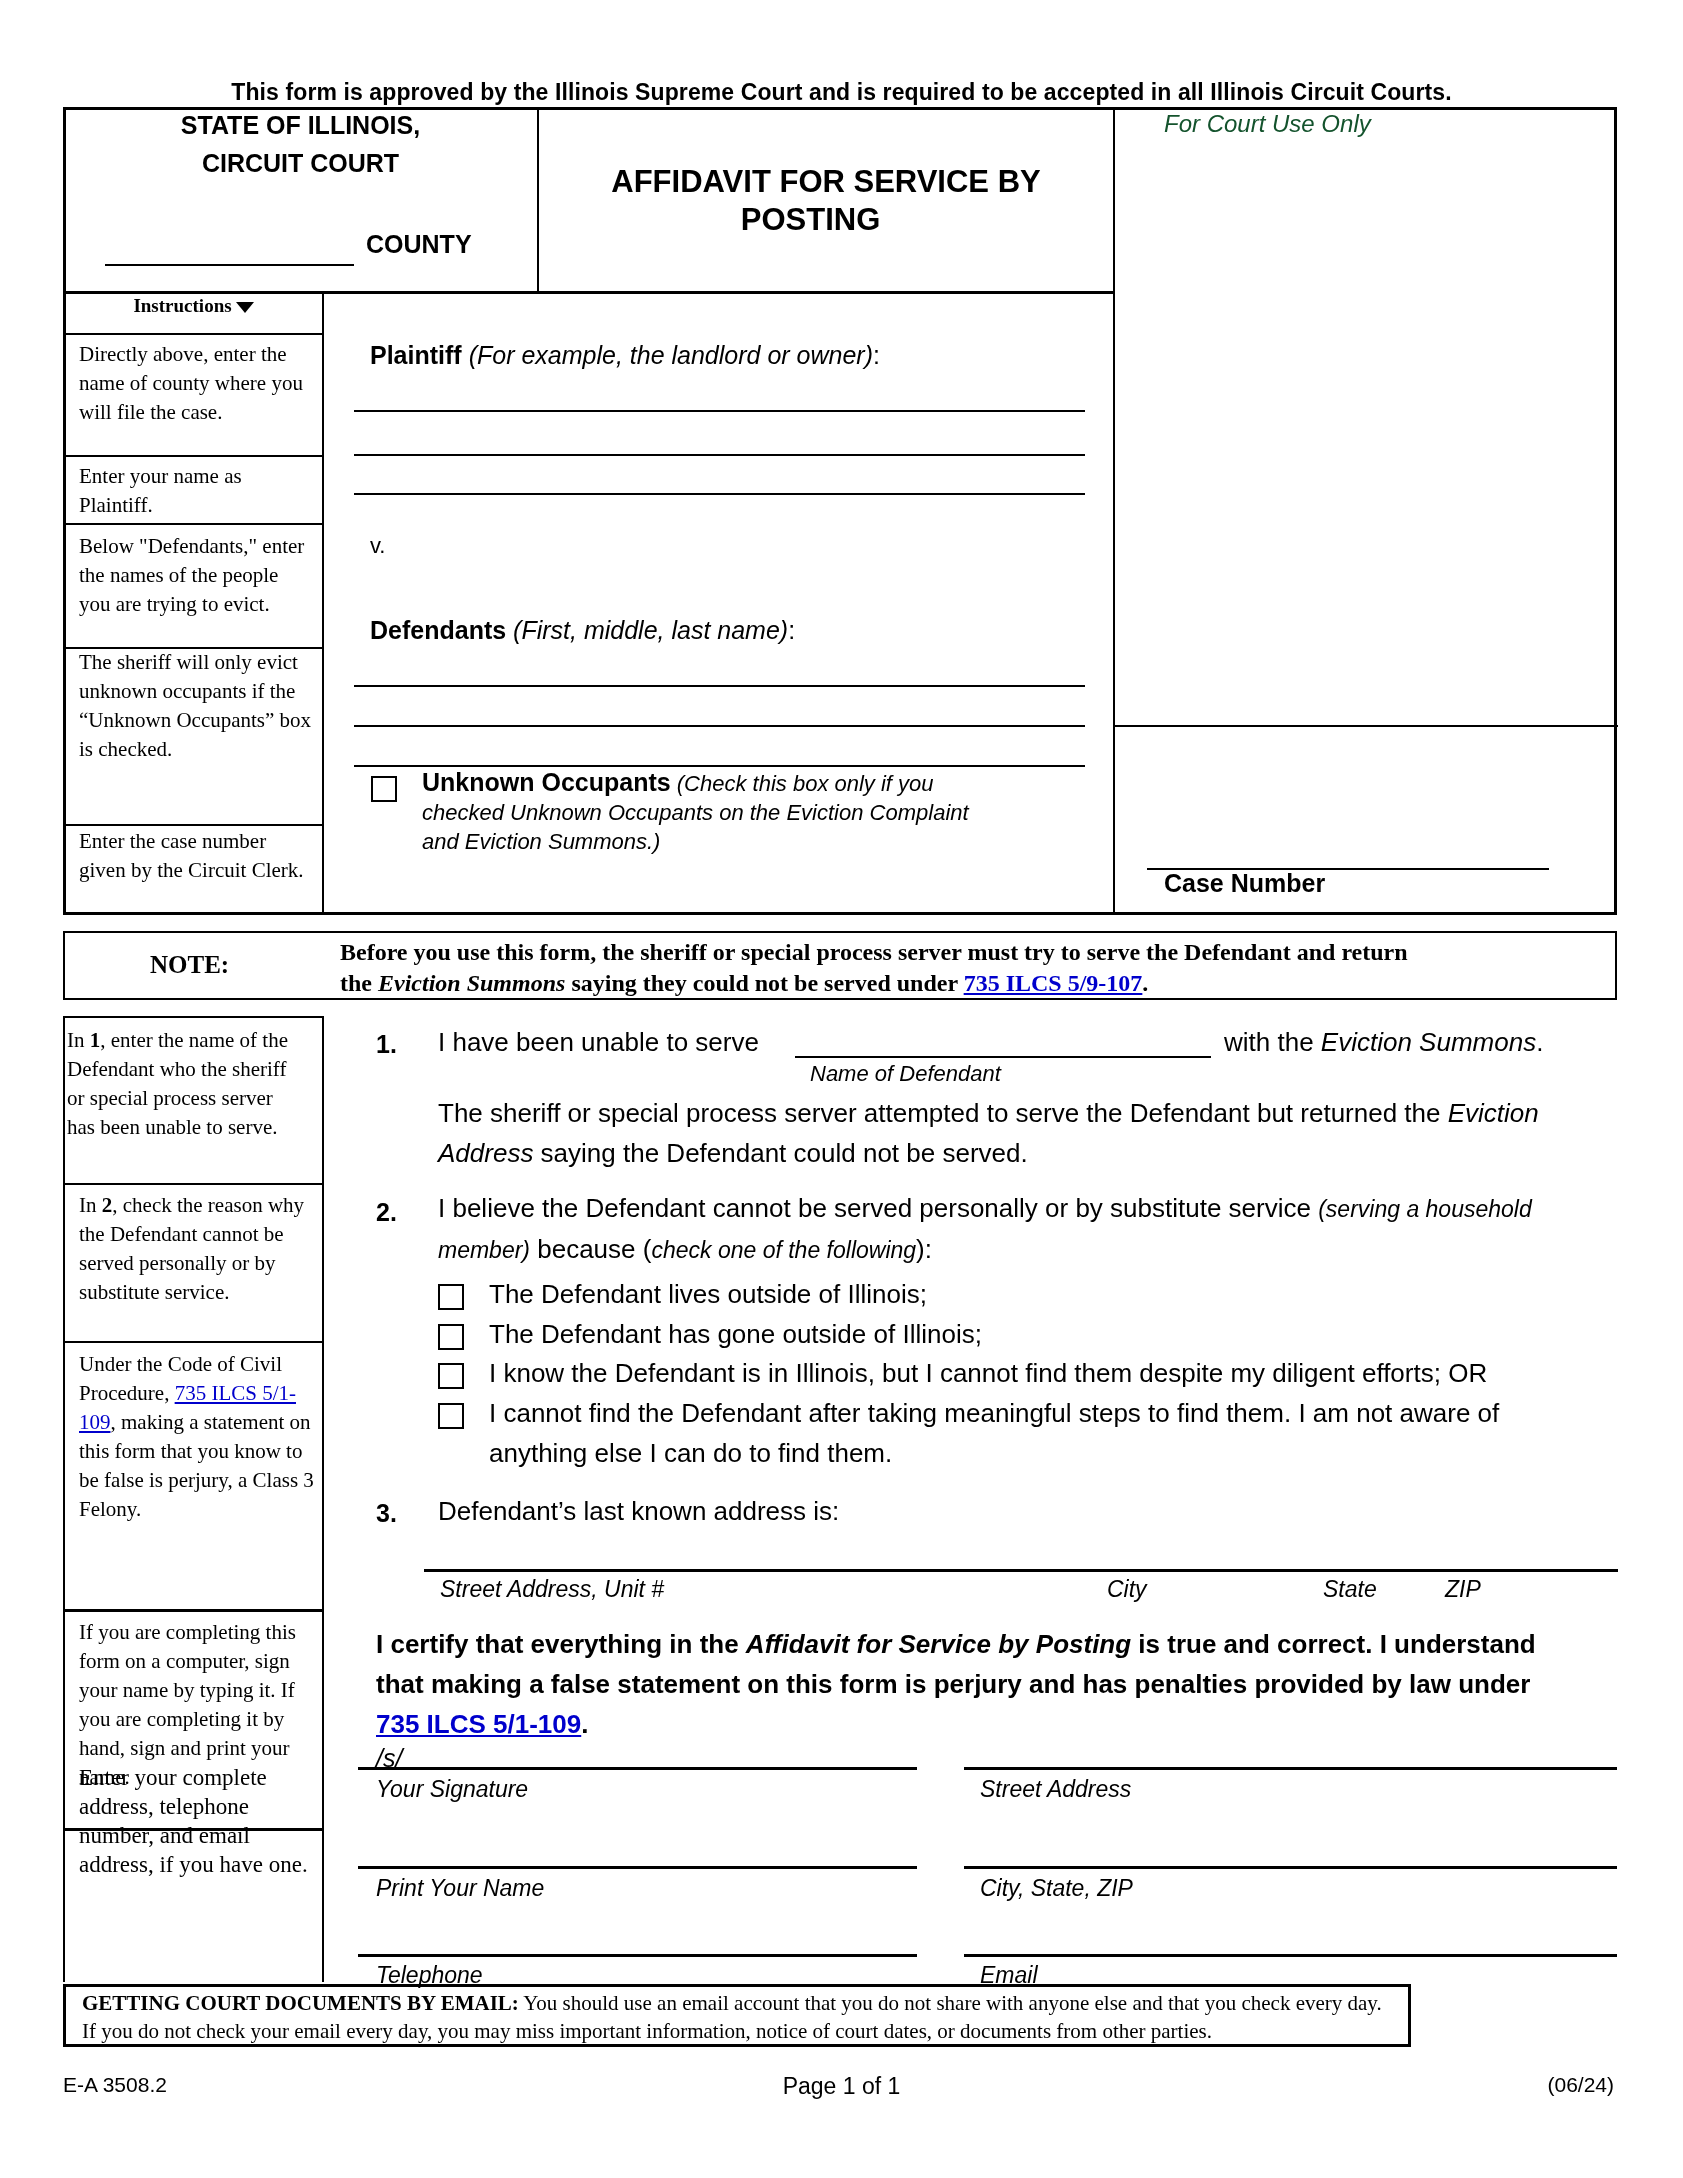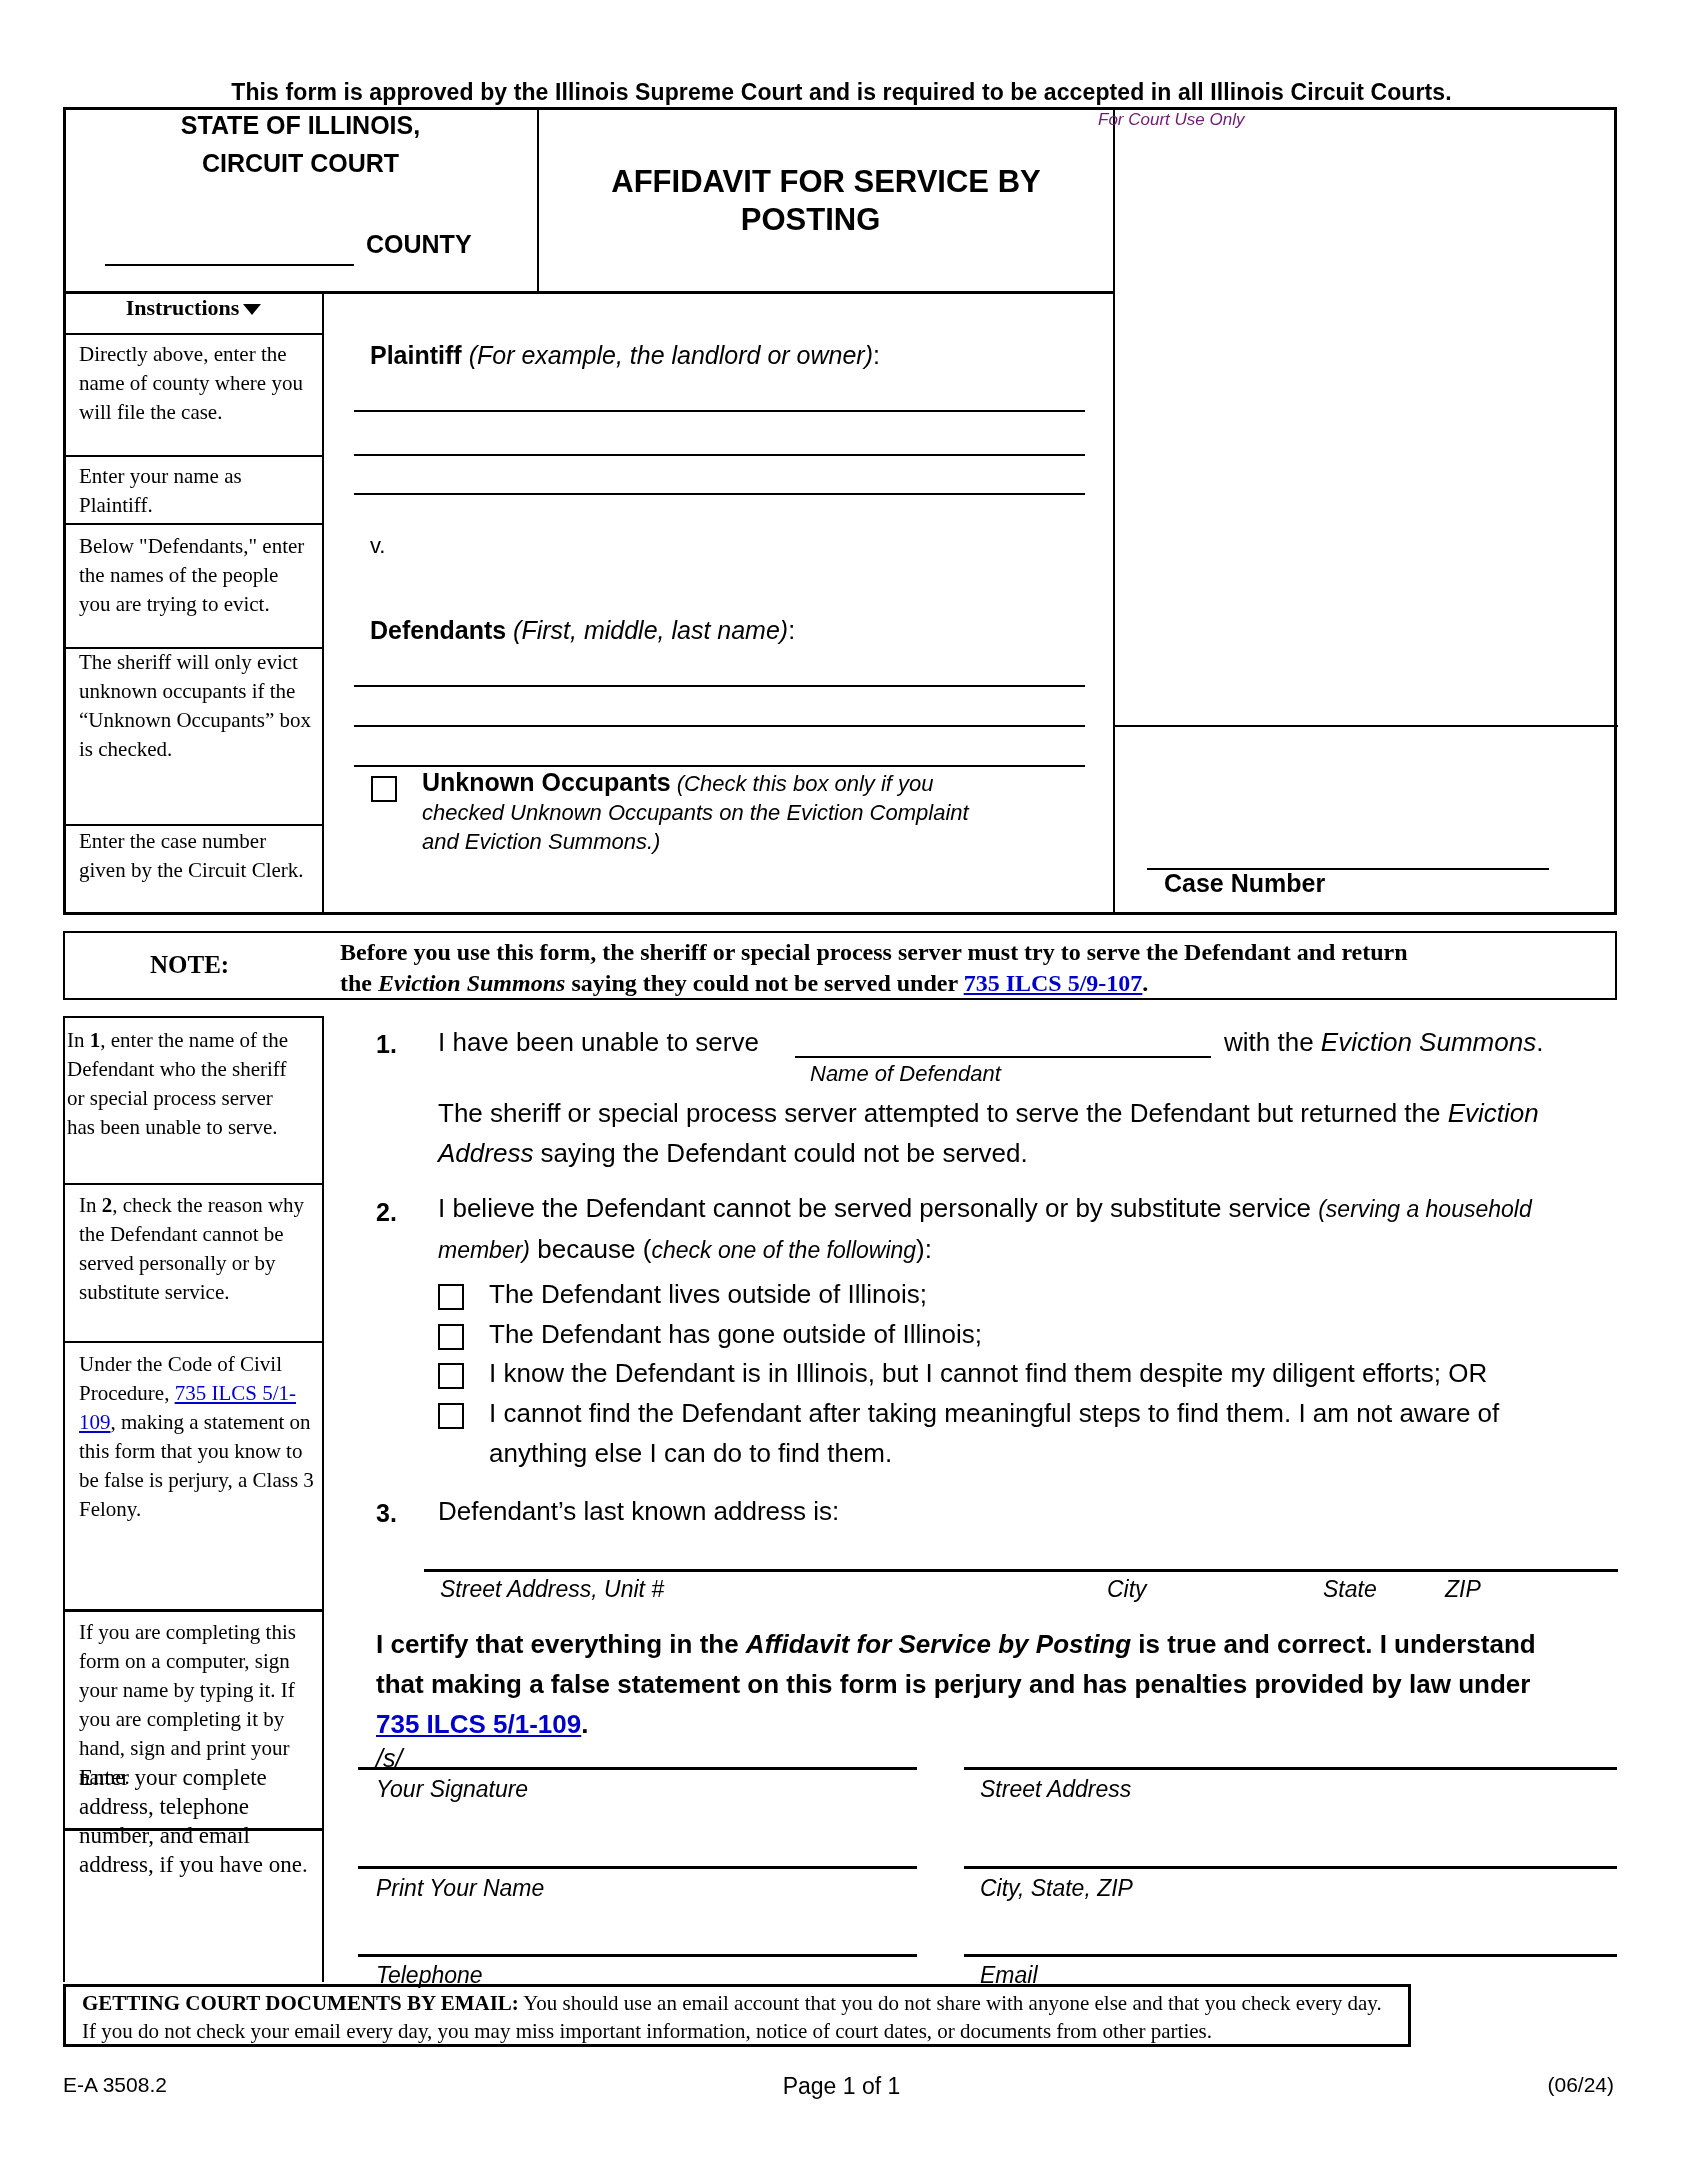--- a/index.html
+++ b/index.html
@@ -36,26 +36,26 @@
 <div class="line" style="left:322px; top:291px; width:2px; height:624px;"></div>
 
 <div class="abs b" style="left:63px; width:475px; top:111px; text-align:center; font-size:25px;">STATE OF ILLINOIS,</div>
 <div class="abs b" style="left:63px; width:475px; top:149px; text-align:center; font-size:25px;">CIRCUIT COURT</div>
 <div class="abs" style="left:105px; top:238px; width:249px; height:28px; border-bottom:2px solid #000; font-size:24px;"></div>
 <div class="abs b" style="left:366px; top:230px; font-size:25px;">COUNTY</div>
 
 <div class="abs b" style="left:539px; width:574px; top:164px; text-align:center; font-size:31px;">AFFIDAVIT FOR SERVICE BY</div>
 <div class="abs b" style="left:539px; width:543px; top:202px; text-align:center; font-size:31px;">POSTING</div>
 
-<div class="abs it" style="left:1098px; top:110px; font-size:17px; color:#701a75;">For Court Use Only</div>
+<div class="abs it" style="left:1164px; top:110px; font-size:24px; color:#14532d;">For Court Use Only</div>
 
 <div class="abs" style="left:1147px; top:842px; width:402px; height:28px; border-bottom:2px solid #000;"></div>
 <div class="abs b" style="left:1164px; top:869px; font-size:25px;">Case Number</div>
 
-<div class="abs serif b" style="left:65px; width:257px; top:295px; text-align:center; font-size:22px;">
+<div class="abs serif b" style="left:65px; width:257px; top:295px; text-align:center; font-size:19px;">
   <span>Instructions</span><span style="display:inline-block; width:0; height:0; border-left:9px solid transparent; border-right:9px solid transparent; border-top:11px solid #000; margin-left:4px; vertical-align:middle;"></span>
 </div>
 <div class="line" style="left:63px; top:333px; width:260px; height:2px;"></div>
 
 <div class="instr-cell" style="top:334px; height:123px; border:none; border-bottom:2px solid #000;">Directly above, enter the name of county where you will file the case.</div>
 <div class="instr-cell" style="top:456px; height:69px; border:none; border-bottom:2px solid #000;">Enter your name as Plaintiff.</div>
 <div class="instr-cell" style="top:526px; height:123px; border:none; border-bottom:2px solid #000;">Below "Defendants," enter the names of the people you are trying to evict.</div>
 <div class="instr-cell" style="top:648px; height:178px; padding-top:0; border:none; border-bottom:2px solid #000;">The sheriff will only evict unknown occupants if the “Unknown Occupants” box is checked.</div>
 <div class="instr-cell" style="top:827px; height:87px; padding-top:0; border:none;">Enter the case number given by the Circuit Clerk.</div>
 

